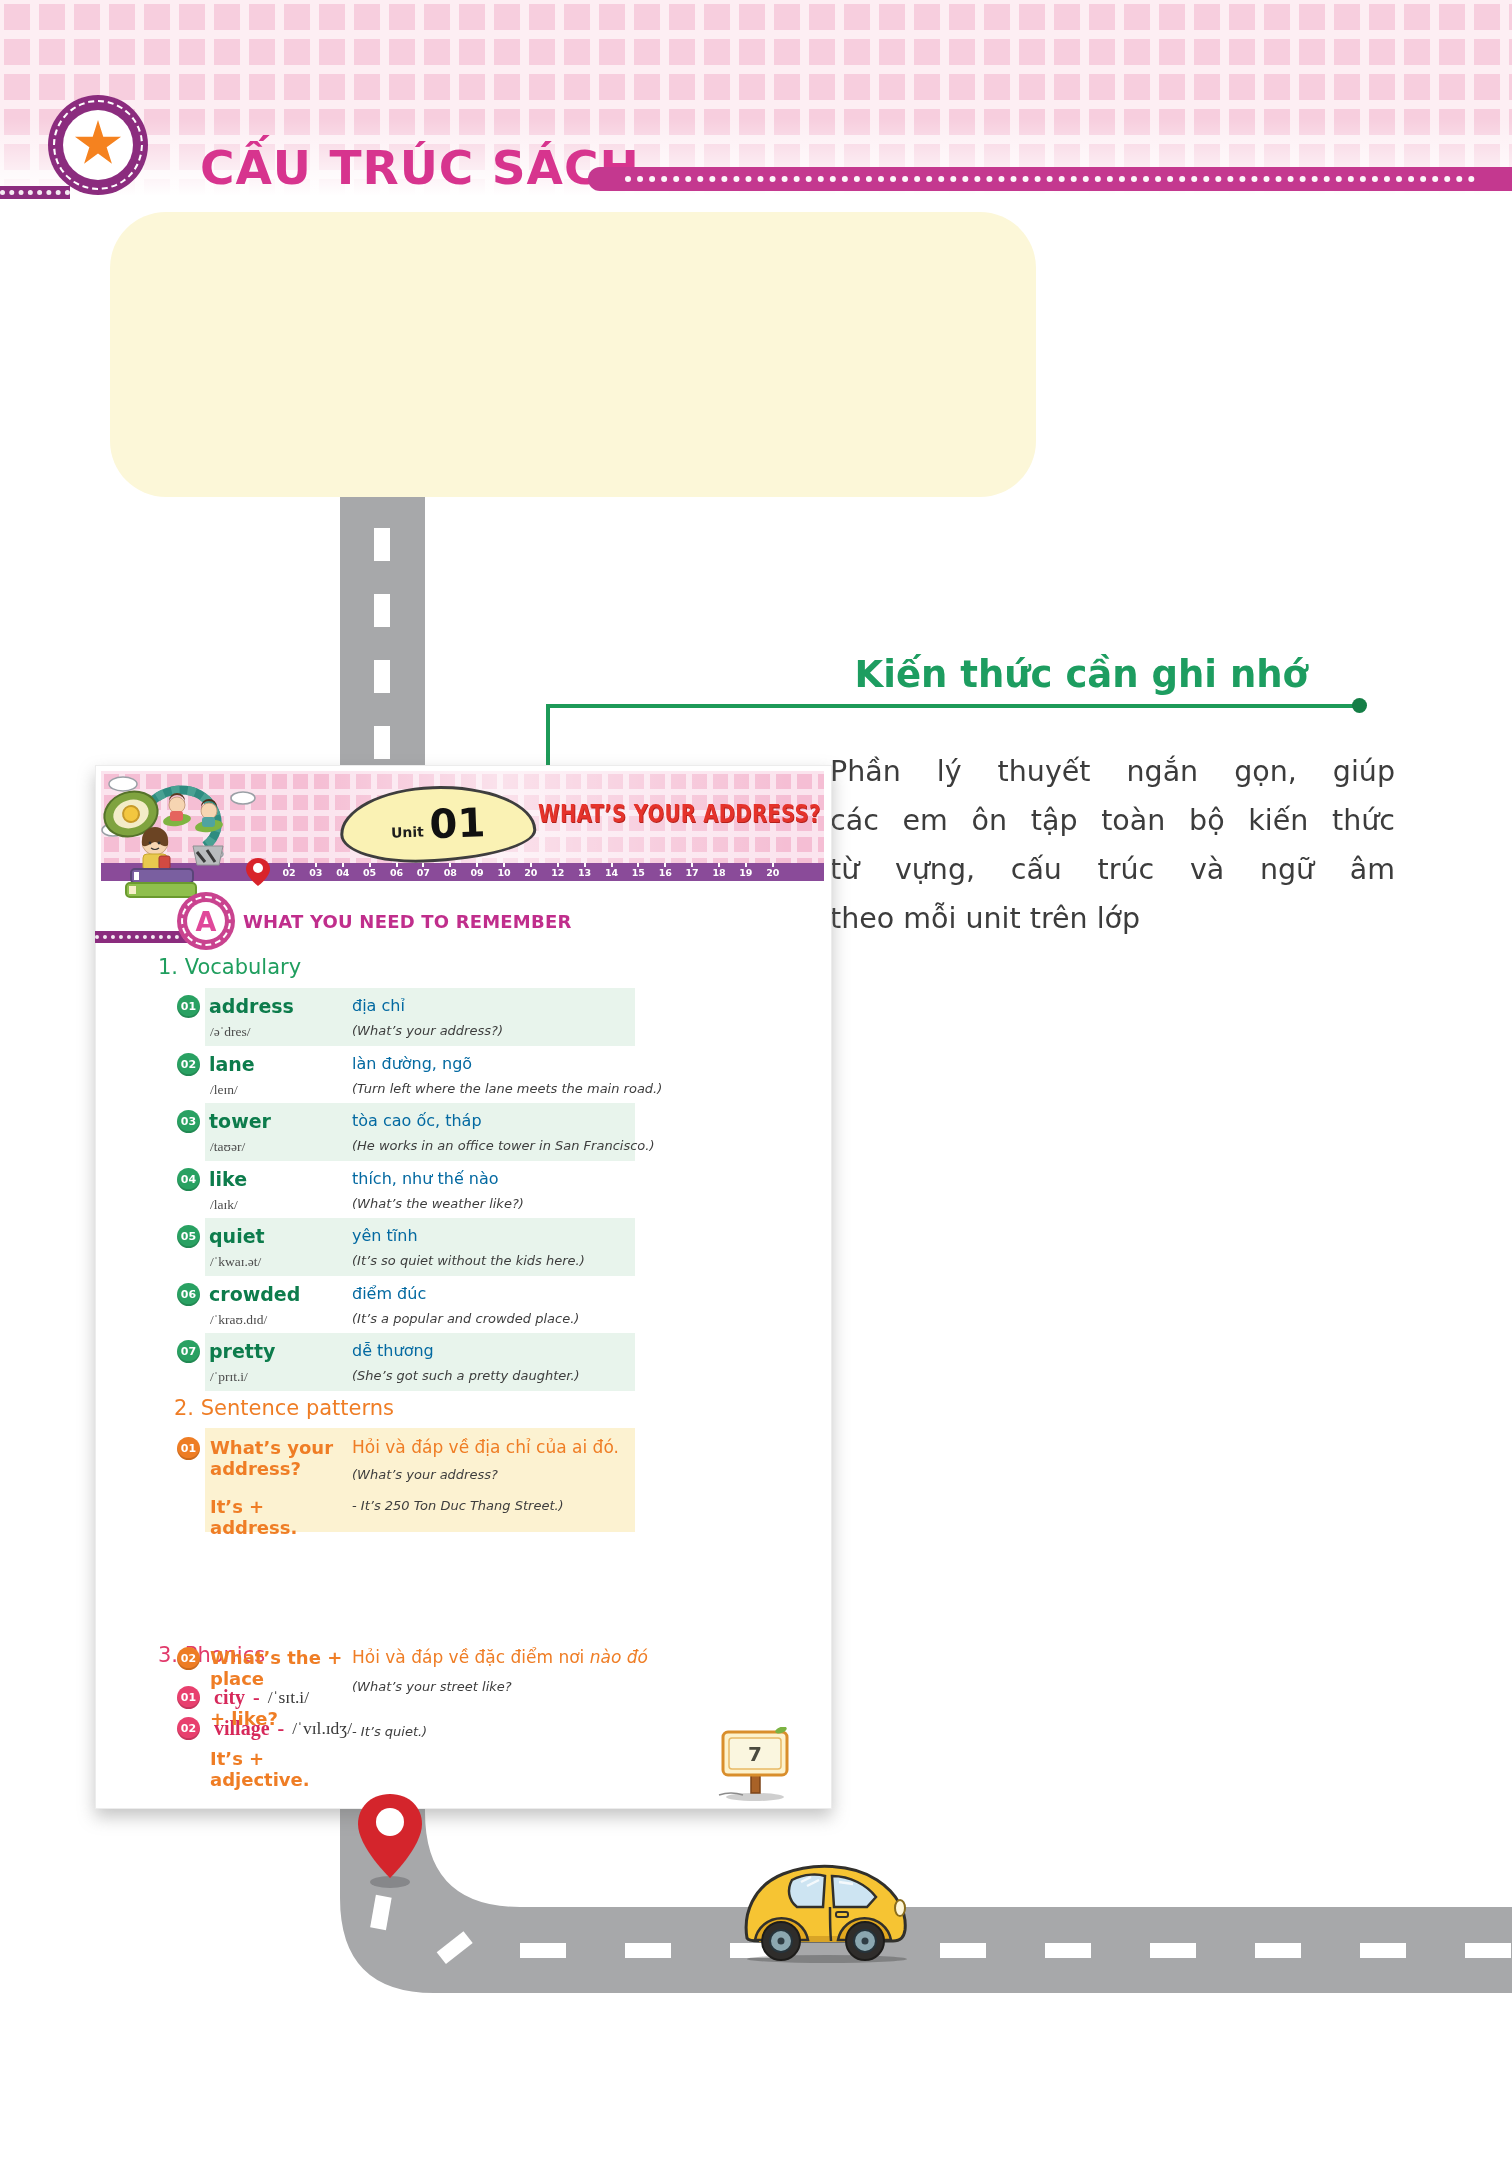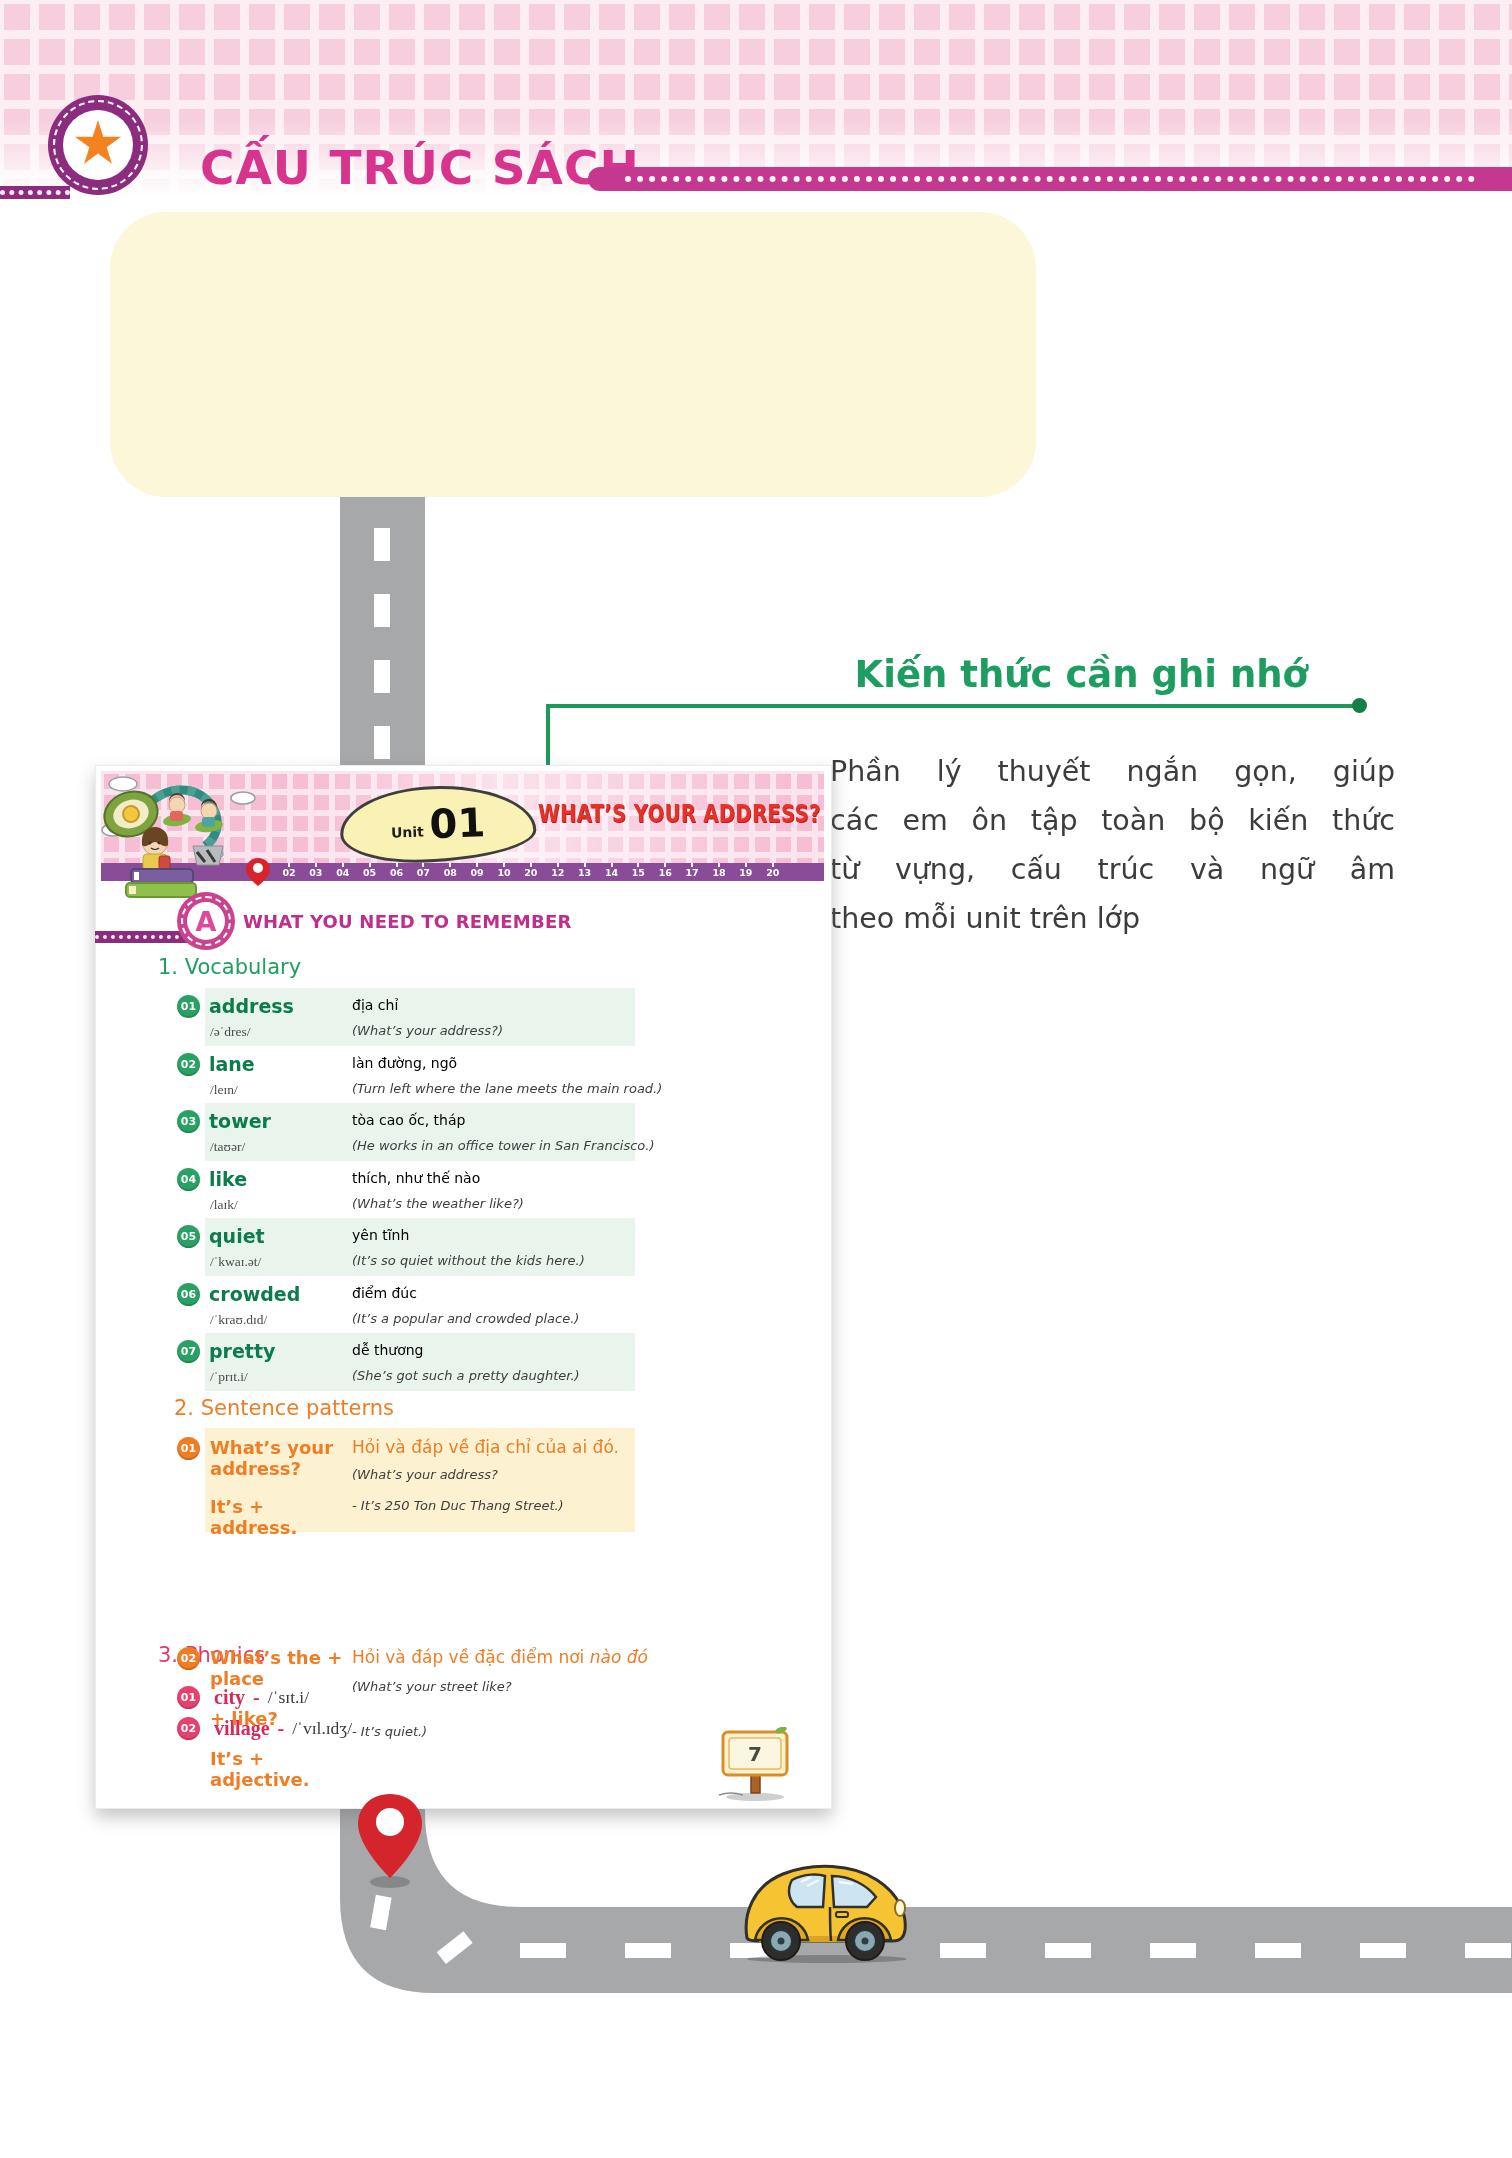--- a/index.html
+++ b/index.html
@@ -62,21 +62,21 @@
 
   .num-badge{width:23px;height:23px;border-radius:50%;color:#fff;font-size:11px;font-weight:700;
              display:flex;align-items:center;justify-content:center;box-shadow:inset 0 -2px 0 rgba(0,0,0,.15);}
   .nb-green{background:#29A162;} .nb-orange{background:#EE7D24;} .nb-pink{background:#E8406E;}
 
   .vrow{position:relative;width:560px;height:57.5px;display:grid;grid-template-columns:28px 147px 1fr;padding-top:7px;box-sizing:border-box;}
   .vrow.mint::before{content:"";position:absolute;left:28px;top:0;width:430px;height:100%;background:#E8F4EC;z-index:0;}
   .vrow>*{position:relative;z-index:1;}
   .vterm{font-size:19px;font-weight:800;color:#0D7C4C;line-height:22px;padding-left:4px;}
   .vphon{font-family:"Liberation Serif","DejaVu Serif",serif;font-size:13.5px;color:#4C4C4C;padding-left:5px;margin-top:7px;}
-  .vmean{font-size:14px;color:#000000;line-height:21px;}
+  .vmean{font-size:16px;color:#0369a1;line-height:21px;}
   .vex{font-size:13px;font-style:italic;color:#3D3D3D;margin-top:7px;}
 
   .pblock{position:relative;width:560px;display:grid;grid-template-columns:28px 147px 1fr;padding-top:9px;box-sizing:border-box;}
   .pblock.cream::before{content:"";position:absolute;left:28px;top:0;width:430px;height:100%;background:#FCF2D1;z-index:0;}
   .pblock>*{position:relative;z-index:1;}
   .pleft{display:flex;flex-direction:column;font-size:18px;font-weight:800;color:#EF7D25;padding-left:5px;}
   .pnote{font-size:17px;color:#EF7D25;}
   .pex{font-size:13px;font-style:italic;color:#3D3D3D;}
 
   .phrow{display:flex;align-items:center;gap:14px;height:31px;}

